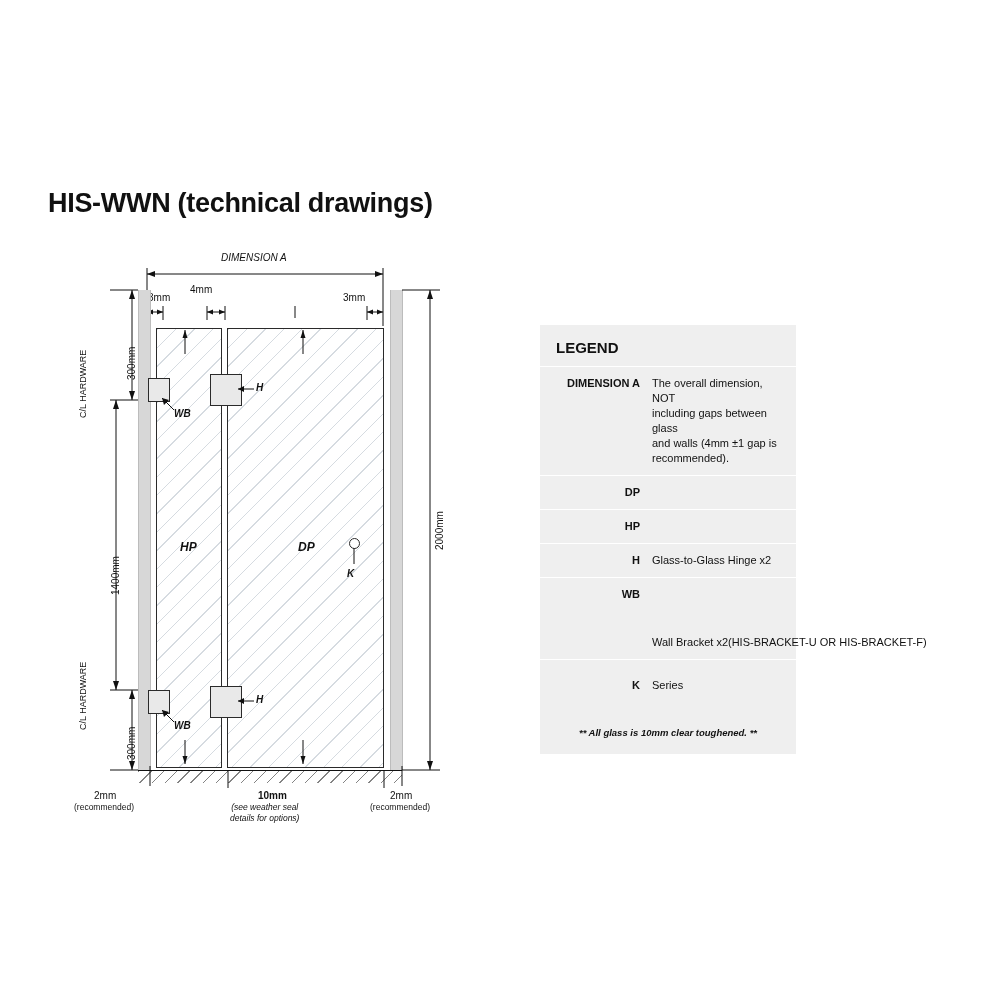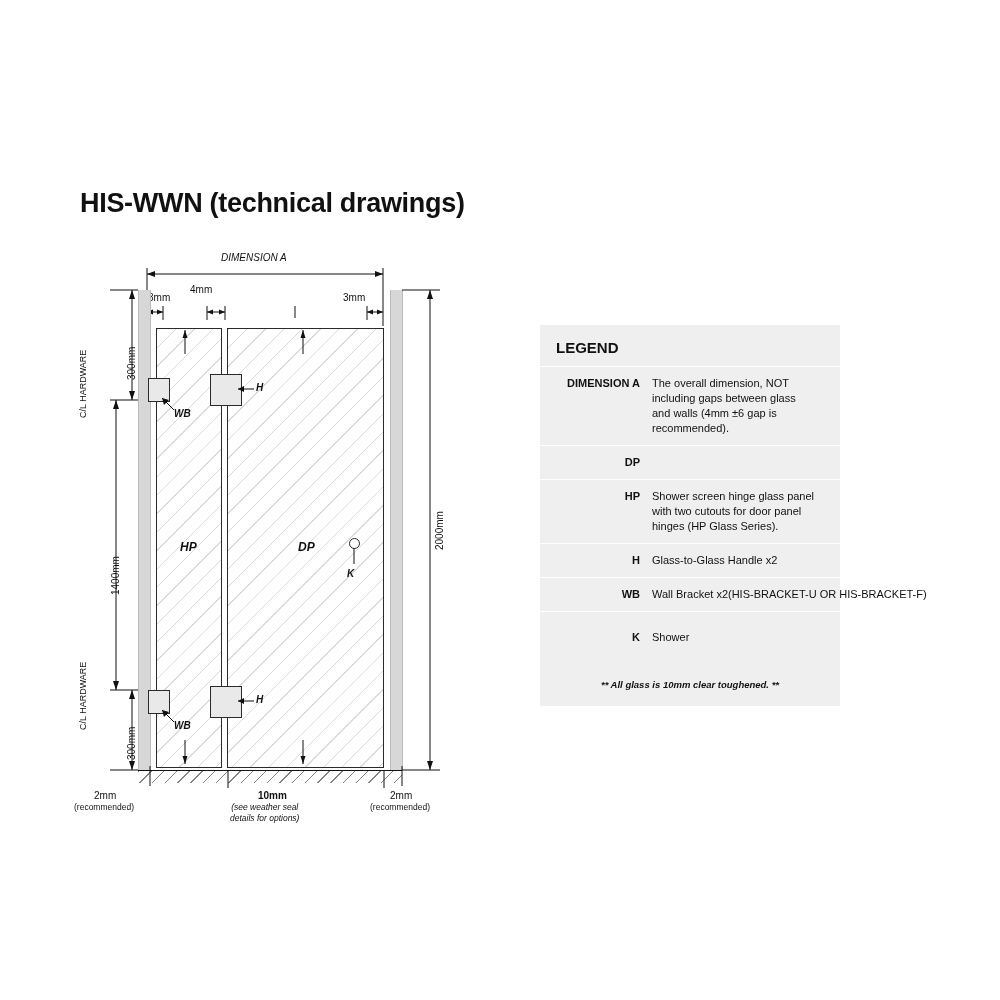--- a/index.html
+++ b/index.html
@@ -10,21 +10,21 @@
   body {
     width: 1000px;
     height: 1000px;
     position: relative;
     font-family: "Liberation Sans", sans-serif;
     color: #111111;
     overflow: hidden;
   }
   #page-title {
     position: absolute;
-    left: 80px;
+    left: 48px;
     top: 188px;
     font-size: 27px;
     font-weight: bold;
     letter-spacing: -0.3px;
     color: #111;
   }
   
   .drawing {
     position: absolute;
     left: 60px;
@@ -92,21 +92,21 @@
         rgba(90,90,90,0.75) 1px,
         rgba(255,255,255,0) 1px,
         rgba(255,255,255,0) 9px);
   }
   .arrow-svg { position: absolute; overflow: visible; }
   
   .legend {
     position: absolute;
     left: 540px;
     top: 325px;
-    width: 300px;
+    width: 256px;
     background: #efefef;
     font-size: 11px;
   }
   .legend-title {
     font-size: 15px;
     font-weight: bold;
     padding: 14px 16px 10px 16px;
   }
   .legend-row {
     display: flex;
@@ -121,21 +121,21 @@
     font-weight: bold;
     font-size: 11px;
     line-height: 15px;
   }
   .legend-row .desc {
     font-size: 11px;
     line-height: 15px;
     padding-right: 8px;
     white-space: pre-line;
   }
-  .legend-row.wide .desc { white-space: nowrap; }
+  .legend-row.wide .desc { white-space: nowrap; margin-top: 48px; }
   .legend-note {
     font-size: 9.5px;
     font-style: italic;
     font-weight: bold;
     text-align: center;
     padding: 16px 10px 16px 10px;
   }
 </style>
 </head>
 <body>
@@ -291,39 +291,36 @@
   <div class="lbl" style="left:310px; top:552px; font-size:8.5px;">(recommended)</div>
 </div>
 
 <div class="legend">
   <div class="legend-title">LEGEND</div>
 
   <div class="legend-row">
     <div class="key">DIMENSION A</div>
     <div class="desc">The overall dimension, NOT
 including gaps between glass
-and walls (4mm ±6 gap is
+and walls (4mm ±1 gap is
 recommended).</div>
   </div>
   <div class="legend-row">
     <div class="key">DP</div>
   </div>
   <div class="legend-row">
     <div class="key">HP</div>
-    <div class="desc">Shower screen hinge glass panel
-with two cutouts for door panel
-hinges (HP Glass Series).</div>
   </div>
   <div class="legend-row">
     <div class="key">H</div>
-    <div class="desc">Glass-to-Glass Handle x2</div>
+    <div class="desc">Glass-to-Glass Hinge x2</div>
   </div>
   <div class="legend-row wide">
     <div class="key">WB</div>
     <div class="desc">Wall Bracket x2(HIS-BRACKET-U OR HIS-BRACKET-F)</div>
   </div>
   <div class="legend-row" style="padding-top:18px;padding-bottom:18px;">
     <div class="key">K</div>
-    <div class="desc">Shower</div>
+    <div class="desc">Series</div>
   </div>
 
   <div class="legend-note">** All glass is 10mm clear toughened. **</div>
 </div>
 
 </body></html>

